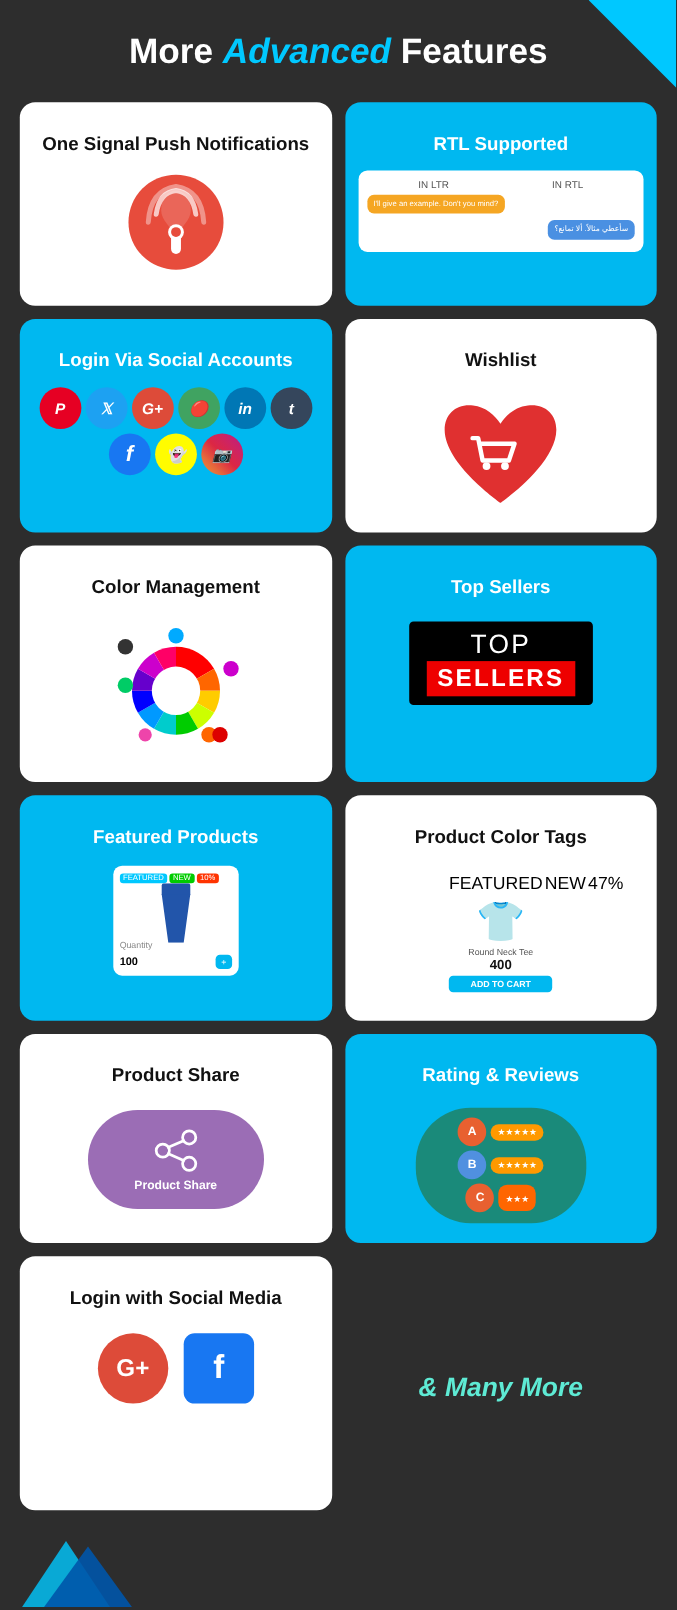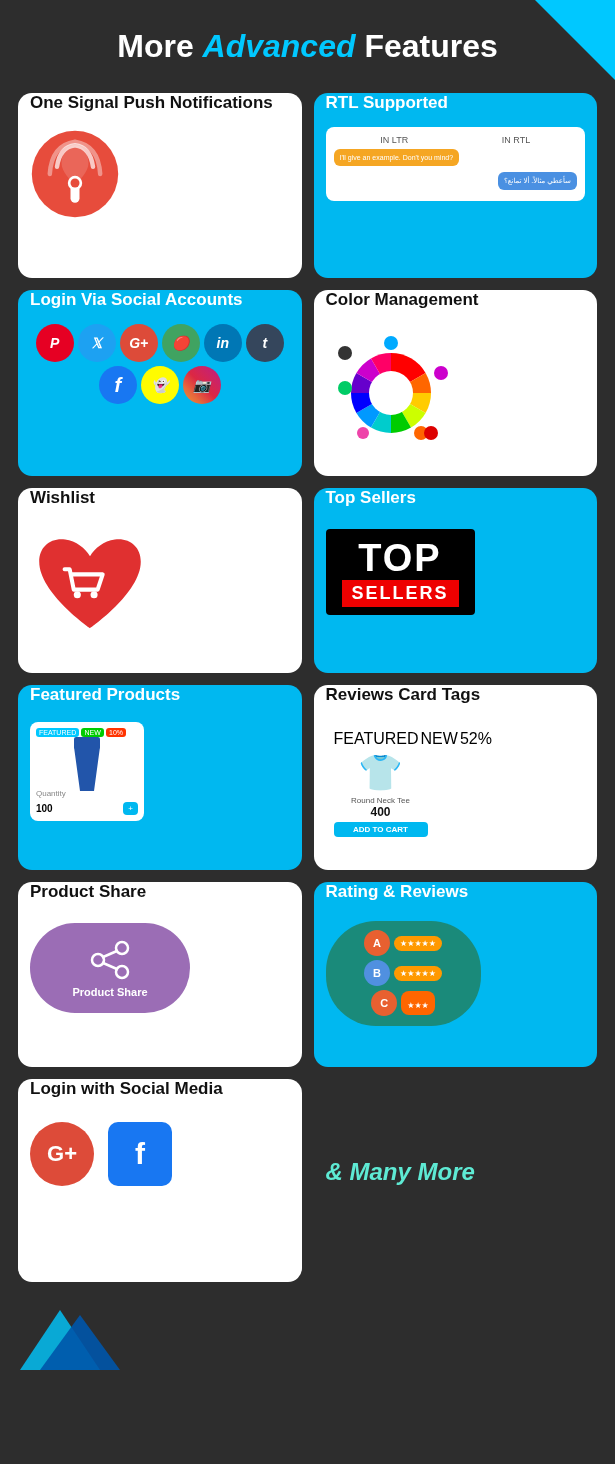--- a/index.html
+++ b/index.html
@@ -41,22 +41,22 @@
       grid-template-columns: 1fr 1fr;
       gap: 12px;
       padding: 8px 18px 20px;
     }
 
     .card {
       border-radius: 14px;
       overflow: hidden;
       display: flex;
       flex-direction: column;
-      align-items: flex-start;
-      padding: 0 12px 18px;
+      align-items: center;
+      padding: 28px 12px 18px;
       min-height: 185px;
       position: relative;
     }
 
     .card.white {
       background: #ffffff;
     }
 
     .card.blue {
       background: #00b8f0;
@@ -422,20 +422,36 @@
 
       <div class="social-circle" style="background:#0077b5;">in</div>
 
       <div class="social-circle" style="background:#35465c;">t</div>
 
       <div class="social-circle" style="background:#1877f2;font-size:20px;">f</div>
 
       <div class="social-circle" style="background:#fffc00;color:#222;">👻</div>
 
       <div class="social-circle" style="background:linear-gradient(45deg,#f09433,#e6683c,#dc2743,#cc2366,#bc1888);">📷</div>
+    </div>
+  </div>
+
+  <div class="card white">
+    <div class="card-title">Wishlist</div>
+    <div class="heart-cart">
+      <svg width="130" height="120" viewBox="0 0 130 120">
+
+        <path d="M65,110 C65,110 10,72 10,38 C10,22 22,12 38,14 C50,15 60,24 65,32 C70,24 80,15 92,14 C108,12 120,22 120,38 C120,72 65,110 65,110Z" fill="#e03030"></path>
+
+        <g transform="translate(32,38) scale(0.55)">
+          <path d="M10,15 L20,15 L28,55 L75,55 L85,25 L22,25" fill="none" stroke="white" stroke-width="8" stroke-linecap="round" stroke-linejoin="round"></path>
+          <circle cx="35" cy="65" r="7" fill="white"></circle>
+          <circle cx="68" cy="65" r="7" fill="white"></circle>
+        </g>
+      </svg>
     </div>
   </div>
 
   <div class="card white">
     <div class="card-title">Color Management</div>
     <div class="color-wheel-container">
       <svg width="120" height="120" viewBox="0 0 120 120">
 
         <circle cx="60" cy="60" r="40" fill="none" stroke="#f0f0f0" stroke-width="0"></circle>
 
@@ -457,41 +473,25 @@
         <circle cx="14" cy="55" r="7" fill="#00cc66"></circle>
         <circle cx="32" cy="100" r="6" fill="#ee44aa"></circle>
         <circle cx="90" cy="100" r="7" fill="#ff6600"></circle>
         <circle cx="110" cy="40" r="7" fill="#cc00cc"></circle>
         <circle cx="14" cy="20" r="7" fill="#333333"></circle>
         <circle cx="100" cy="100" r="7" fill="#dd0000"></circle>
       </svg>
     </div>
   </div>
 
-  <div class="card white">
-    <div class="card-title">Wishlist</div>
-    <div class="heart-cart">
-      <svg width="130" height="120" viewBox="0 0 130 120">
-
-        <path d="M65,110 C65,110 10,72 10,38 C10,22 22,12 38,14 C50,15 60,24 65,32 C70,24 80,15 92,14 C108,12 120,22 120,38 C120,72 65,110 65,110Z" fill="#e03030"></path>
-
-        <g transform="translate(32,38) scale(0.55)">
-          <path d="M10,15 L20,15 L28,55 L75,55 L85,25 L22,25" fill="none" stroke="white" stroke-width="8" stroke-linecap="round" stroke-linejoin="round"></path>
-          <circle cx="35" cy="65" r="7" fill="white"></circle>
-          <circle cx="68" cy="65" r="7" fill="white"></circle>
-        </g>
-      </svg>
-    </div>
-  </div>
-
   <div class="card blue">
     <div class="card-title">Top Sellers</div>
     <div class="top-sellers-badge">
-      <div style="font-size:38px;font-weight:700;letter-spacing:2px;">TOP</div>
-      <div class="sellers-line" style="font-size:18px;font-weight:900;letter-spacing:2px;">SELLERS</div>
+      <div style="font-size:24px;font-weight:400;letter-spacing:2px;">TOP</div>
+      <div class="sellers-line" style="font-size:22px;font-weight:900;letter-spacing:2px;">SELLERS</div>
     </div>
   </div>
 
   <div class="card blue">
     <div class="card-title">Featured Products</div>
     <div class="product-card-preview">
       <div>
         <span class="tag-featured">FEATURED</span>
         <span class="tag-new">NEW</span>
         <span class="tag-sale">10%</span>
@@ -504,26 +504,26 @@
       </div>
       <div style="font-size:8px;color:#888;">Quantity</div>
       <div class="product-price-row">
         <span style="font-size:10px;font-weight:bold;">100</span>
         <div class="add-btn">+</div>
       </div>
     </div>
   </div>
 
   <div class="card white">
-    <div class="card-title">Reviews Card Tags</div>
+    <div class="card-title">Product Color Tags</div>
     <div class="tag-card-preview">
       <div class="tag-row">
         <span class="tag-featured">FEATURED</span>
         <span class="tag-new">NEW</span>
-        <span class="tag-sale">52%</span>
+        <span class="tag-sale">47%</span>
       </div>
       <div class="tshirt-preview">👕</div>
       <div style="font-size:8px;color:#555;margin-top:2px;">Round Neck Tee</div>
       <div style="font-size:12px;font-weight:bold;color:#111;">400</div>
       <div style="background:#00b8f0;color:white;border-radius:4px;padding:3px 6px;font-size:8px;font-weight:bold;margin-top:3px;">ADD TO CART</div>
     </div>
   </div>
 
   <div class="card white">
     <div class="card-title">Product Share</div>

